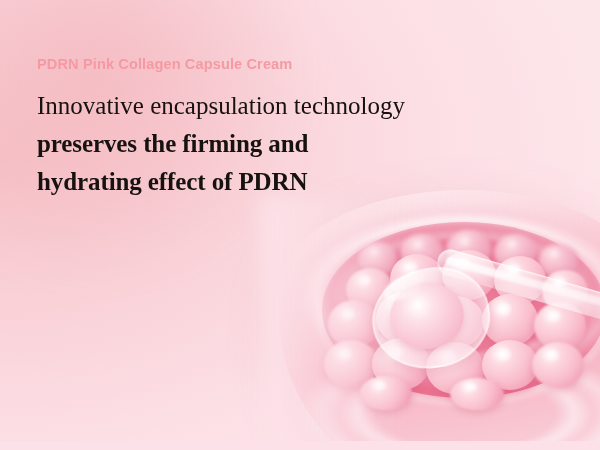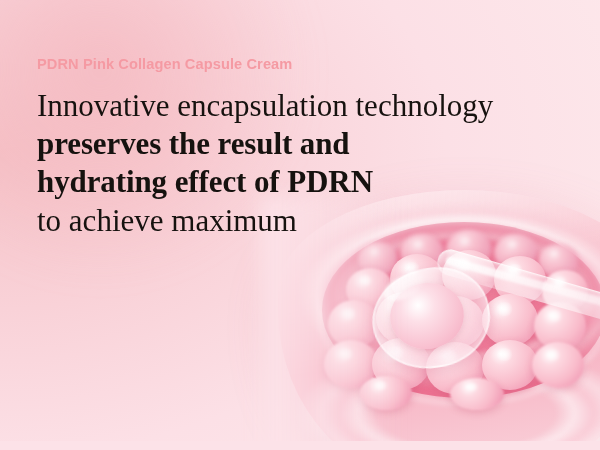--- a/index.html
+++ b/index.html
@@ -177,21 +177,21 @@
     font-family:"Liberation Sans", sans-serif;
     font-size:14.6px; font-weight:bold;
     letter-spacing:.1px;
     color:#f59aa3;
     white-space:nowrap;
   }
 
   #headline {
     position:absolute; left:37px; top:87px;
     font-family:"Liberation Serif", serif;
-    font-size:31px;
+    font-size:25px;
     line-height:38.2px;
     color:#16120f;
     white-space:nowrap;
   }
   #headline .ln { display:block; }
   #headline .b { font-weight:bold; letter-spacing:-.1px; }
 </style>
 </head>
 <body>
 
@@ -243,19 +243,18 @@
 
     <div class="jar-fade-left"></div>
   </div>
 
   <div id="text-layer">
 
     <div id="eyebrow">PDRN Pink Collagen Capsule Cream</div>
 
     <div id="headline">
       <span class="ln">Innovative encapsulation technology</span>
-      <span class="ln b">preserves the result and</span>
+      <span class="ln b">preserves the firming and</span>
       <span class="ln b">hydrating effect of PDRN</span>
-      <span class="ln">to achieve maximum</span>
     </div>
 
   </div>
 </div>
 
 </body></html>

